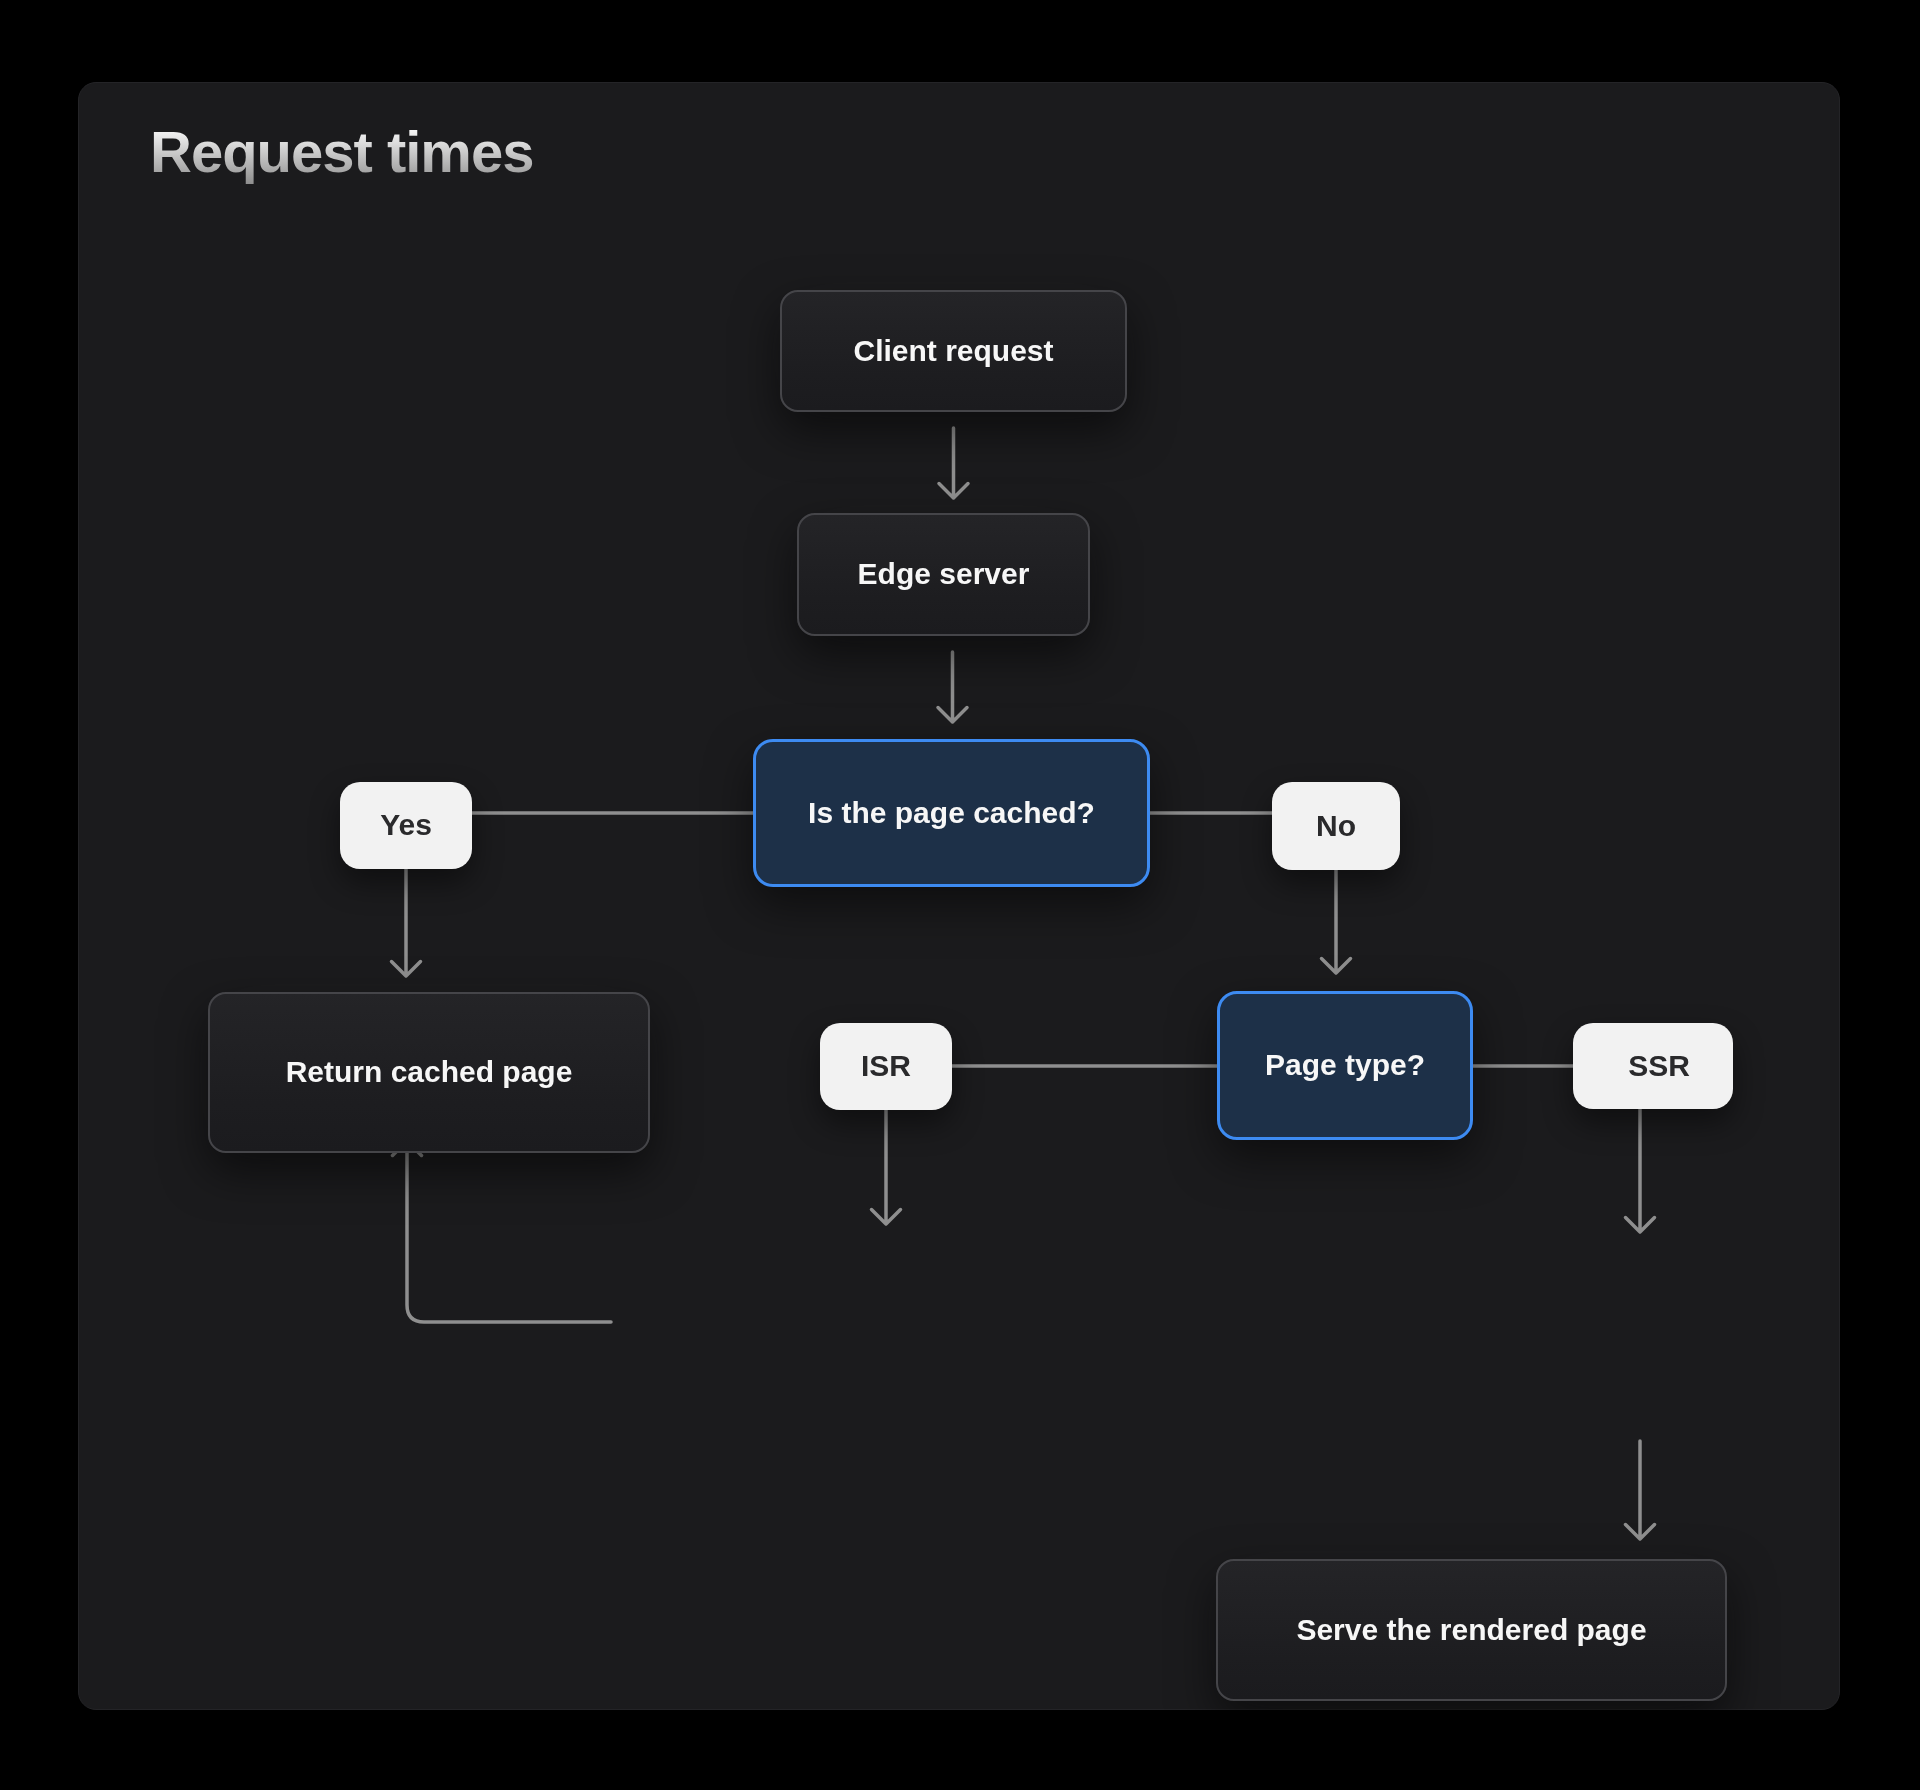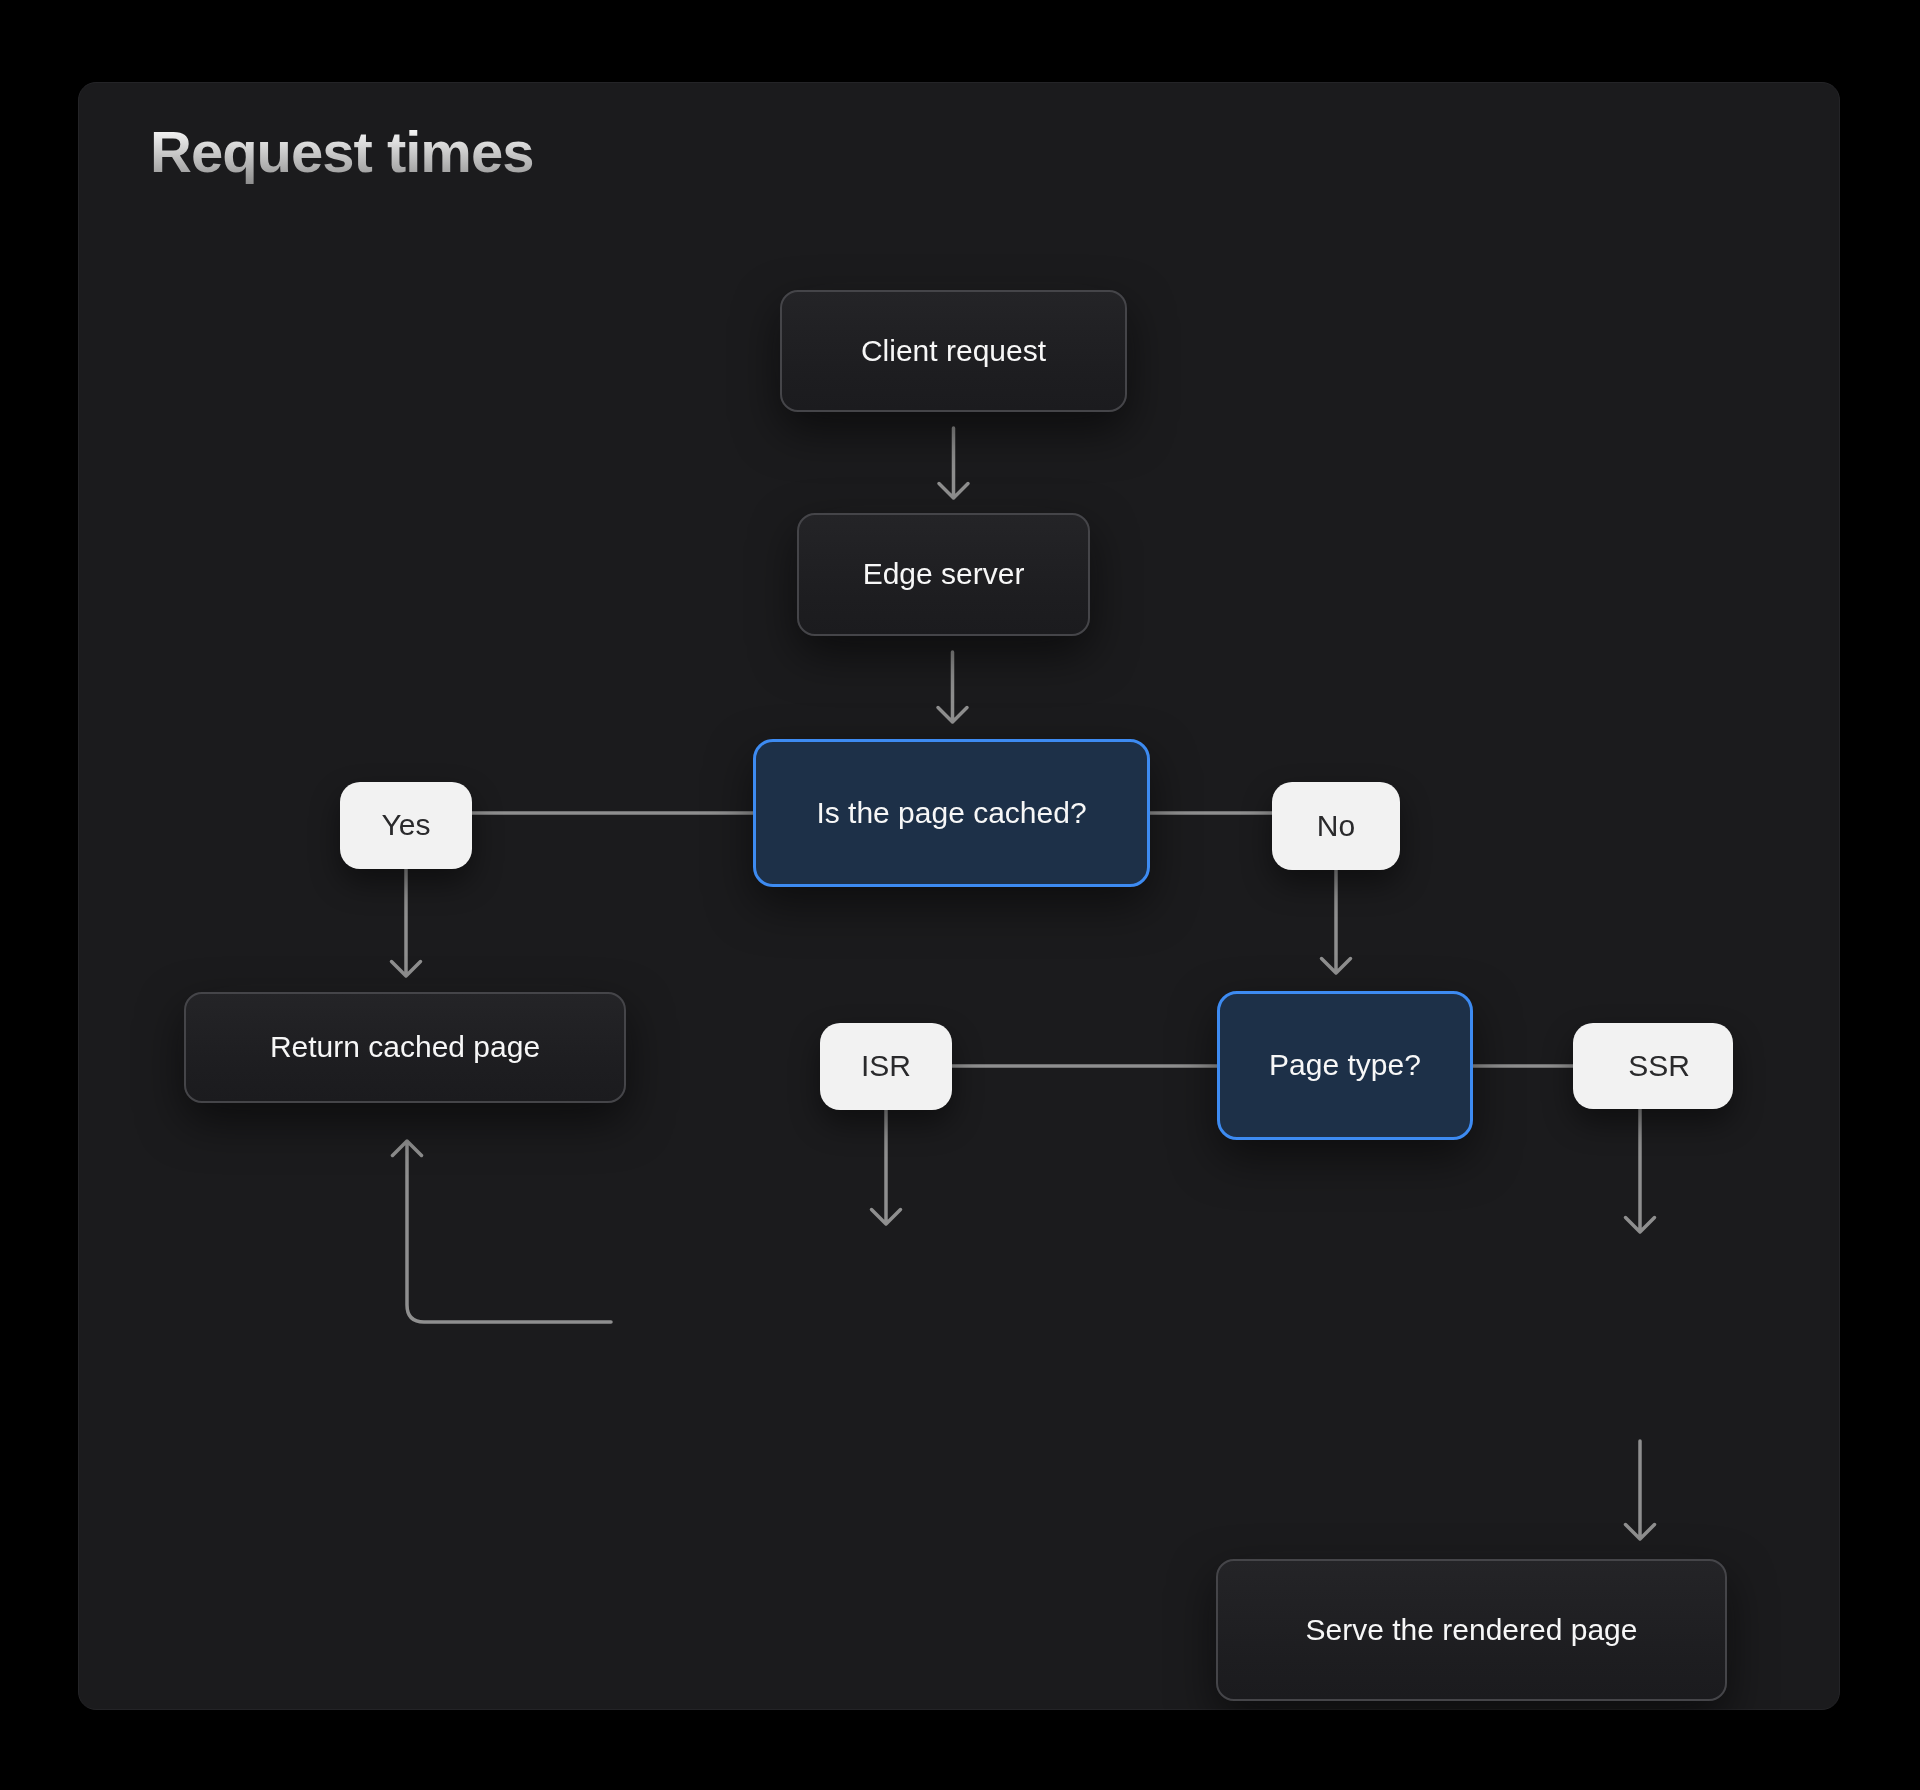--- a/index.html
+++ b/index.html
@@ -53,21 +53,21 @@
     stroke-linecap: round;
     stroke-linejoin: round;
   }
   .node {
     position: absolute;
     box-sizing: border-box;
     display: flex;
     align-items: center;
     justify-content: center;
     text-align: left;
-    font-weight: 400;
+    font-weight: 700;
     font-size: 30px;
     line-height: 1.48;
     white-space: pre-line;
     border-radius: 18px;
   }
   .node.dark {
     background: linear-gradient(180deg, #242427 0%, #1d1d20 70%, #1b1b1e 100%);
     border: 2px solid var(--node_border, #454549);
     color: var(--node_text, #f7f7f7);
     box-shadow: 0 18px 45px rgba(0,0,0,0.55), 0 0 60px rgba(255,255,255,0.02);
@@ -83,21 +83,21 @@
     background: var(--label_bg, #f2f2f2);
     color: var(--label_text, #2a2a2c);
     border-radius: 20px;
     box-shadow: 0 14px 30px rgba(0,0,0,0.45);
   }
   .n-client   { left: 780px;  top: 290px;  width: 347px; height: 122px; }
   .n-edge     { left: 797px;  top: 513px;  width: 293px; height: 123px; }
   .n-cached   { left: 753px;  top: 739px;  width: 397px; height: 148px; }
   .n-yes      { left: 340px;  top: 782px;  width: 132px; height: 87px;  }
   .n-no       { left: 1272px; top: 782px;  width: 128px; height: 88px;  }
-  .n-return   { left: 184px;  top: 992px;  width: 442px; height: 111px; }
+  .n-return   { left: 208px;  top: 992px;  width: 442px; height: 161px; }
   .n-isr      { left: 820px;  top: 1023px; width: 132px; height: 87px;  }
   .n-pagetype { left: 1217px; top: 991px;  width: 256px; height: 149px; }
   .n-ssr      { left: 1573px; top: 1023px; width: 160px; height: 86px; padding-left: 12px;  }
   .n-fetch    { left: 613px;  top: 1243px; width: 538px; height: 179px; }
   .n-run      { left: 1216px; top: 1253px; width: 511px; height: 188px; }
   .n-serve    { left: 1216px; top: 1559px; width: 511px; height: 142px; }
 </style>
 </head>
 <body>
 

